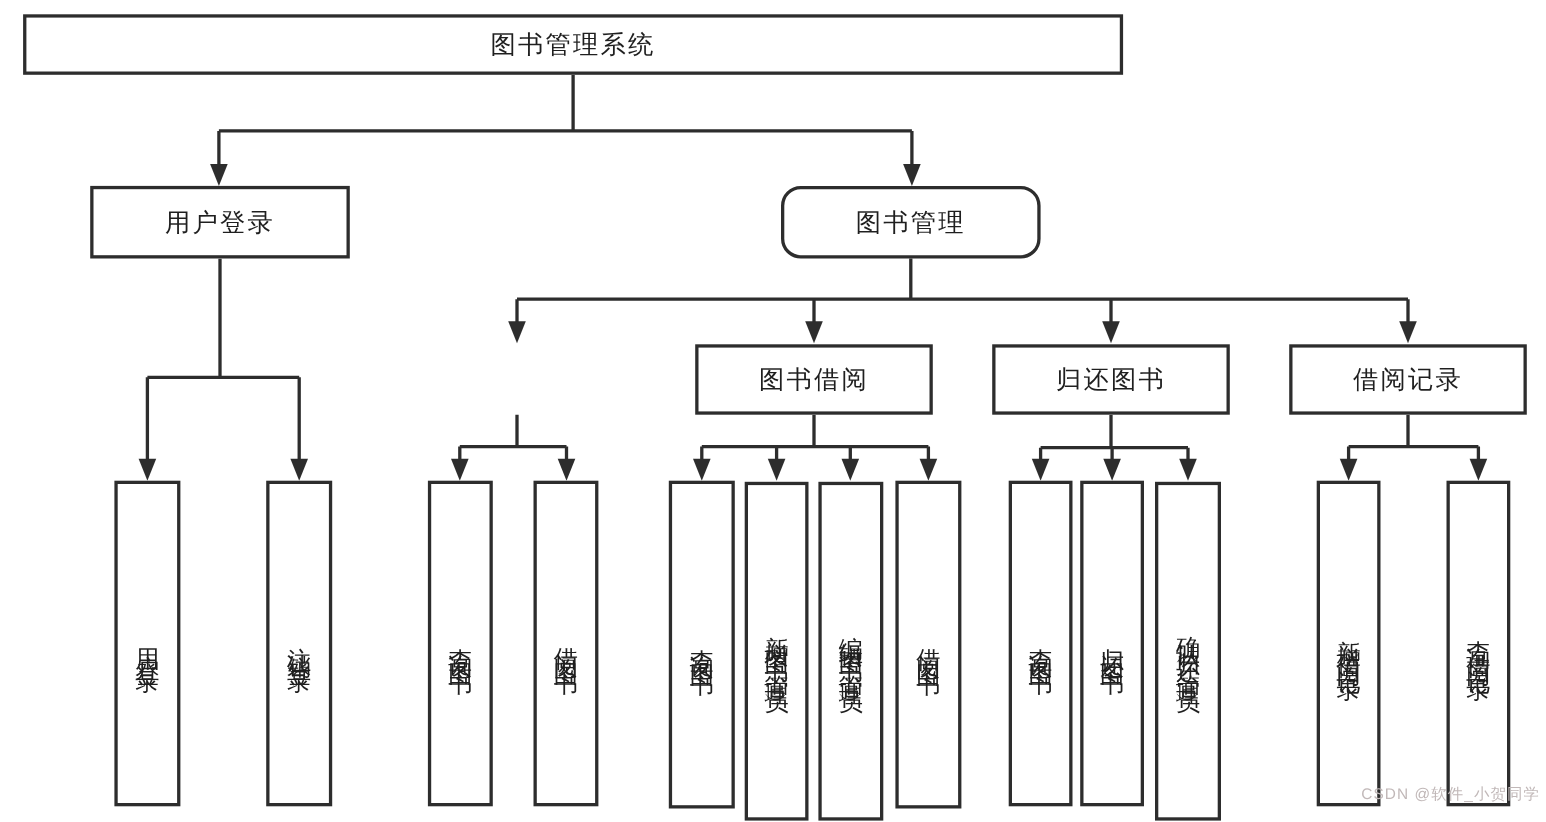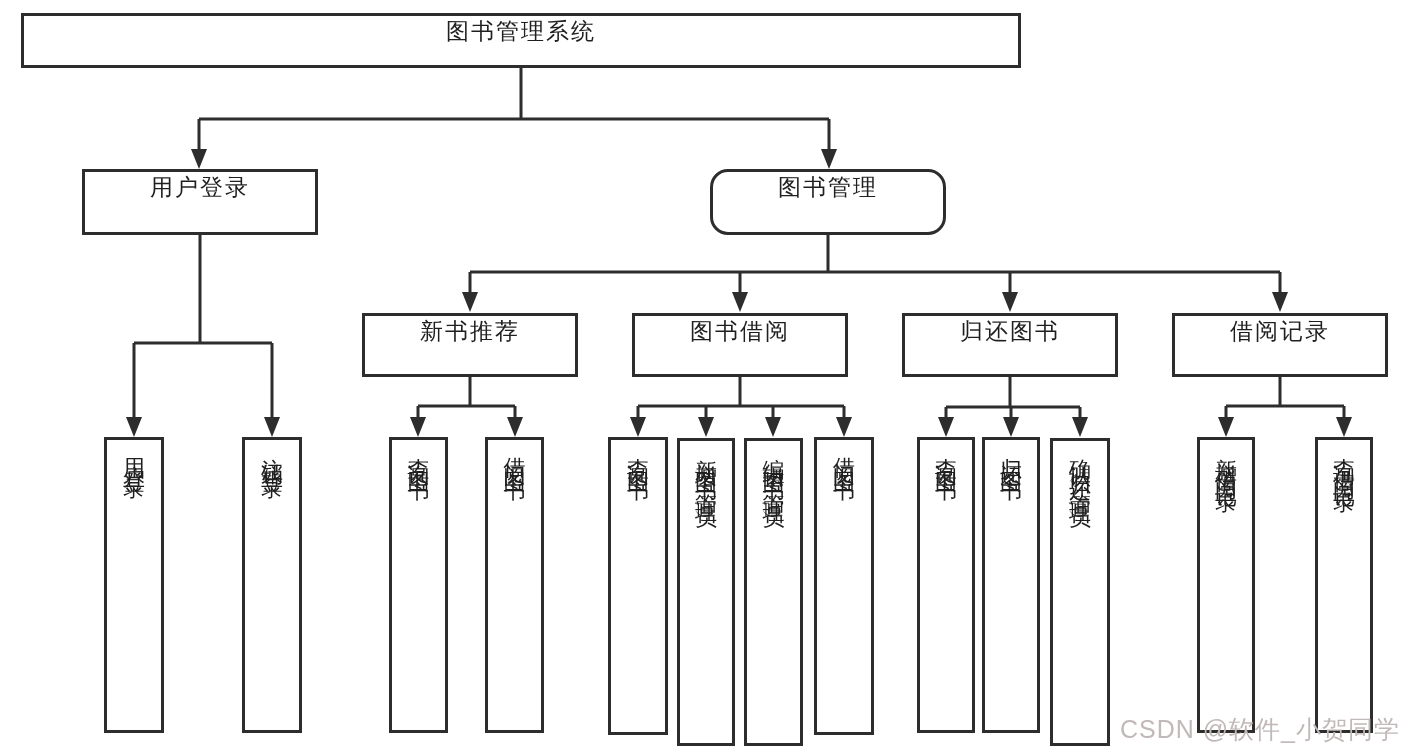--- a/index.html
+++ b/index.html
@@ -25,42 +25,42 @@
   .wires .arrows use, .wires polygon {
     fill: #2d2d2d;
     stroke: none;
   }
   .node {
     position: absolute;
     box-sizing: border-box;
     border: 3px solid #2d2d2d;
     background: #ffffff;
     display: flex;
-    align-items: flex-start;
+    align-items: center;
     justify-content: center;
   }
   .hlabel {
     font-size: 23px;
     letter-spacing: 2px;
     color: #1f1f1f;
     white-space: nowrap;
   }
   .vlabel {
     writing-mode: vertical-rl;
     text-orientation: mixed;
     font-size: 22px;
     letter-spacing: 7px;
     line-height: 1;
     color: #1f1f1f;
   }
   .watermark {
     position: absolute;
     right: 5px;
     top: 713px;
-    font-size: 25px;
+    font-size: 14px;
     color: #c1b8b8;
     letter-spacing: 1px;
     white-space: nowrap;
   }
 </style>
 </head>
 <body>
 
 <div class="canvas">
 
@@ -109,23 +109,20 @@
     <span class="hlabel">图书管理系统</span>
   </div>
 
   <div class="node" style="left:82px; top:169px; width:236px; height:66px;">
     <span class="hlabel">用户登录</span>
   </div>
   <div class="node" style="left:710px; top:169px; width:236px; height:66px;border-radius:18px;">
     <span class="hlabel">图书管理</span>
   </div>
 
-  <div class="node" style="left:362px; top:313px; width:216px; height:64px;">
-    <span class="hlabel">新书推荐</span>
-  </div>
   <div class="node" style="left:632px; top:313px; width:216px; height:64px;">
     <span class="hlabel">图书借阅</span>
   </div>
   <div class="node" style="left:902px; top:313px; width:216px; height:64px;">
     <span class="hlabel">归还图书</span>
   </div>
   <div class="node" style="left:1172px; top:313px; width:216px; height:64px;">
     <span class="hlabel">借阅记录</span>
   </div>
 

